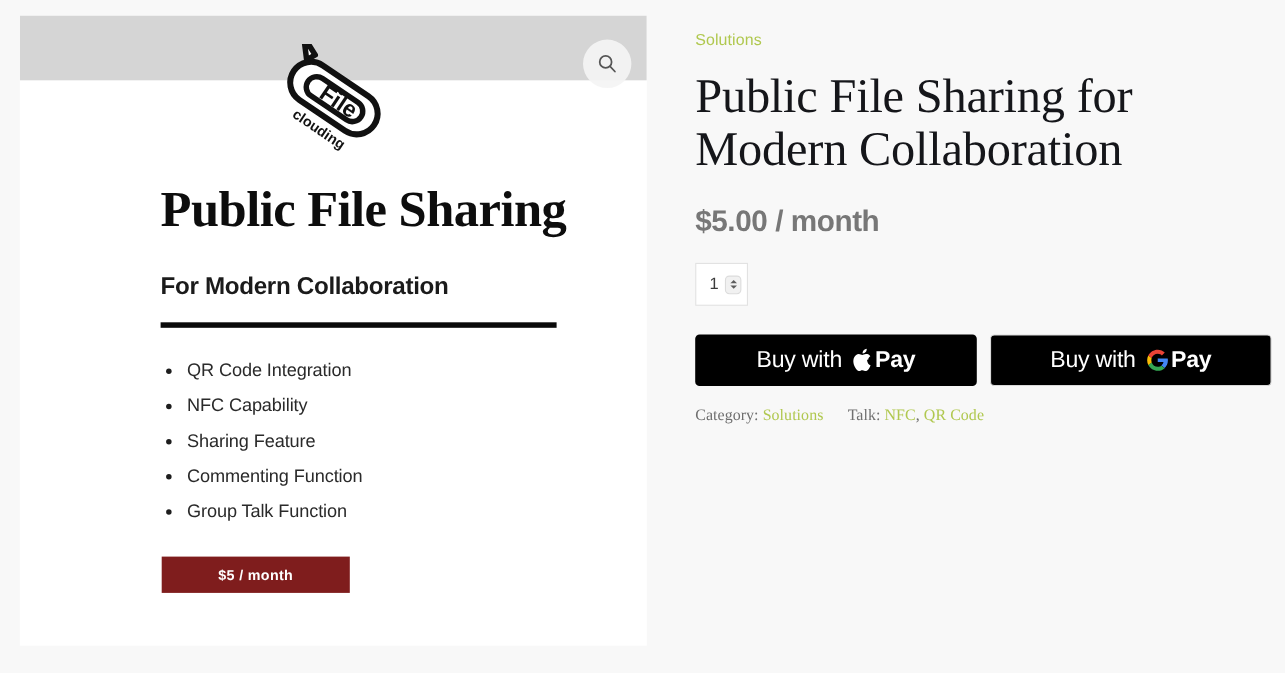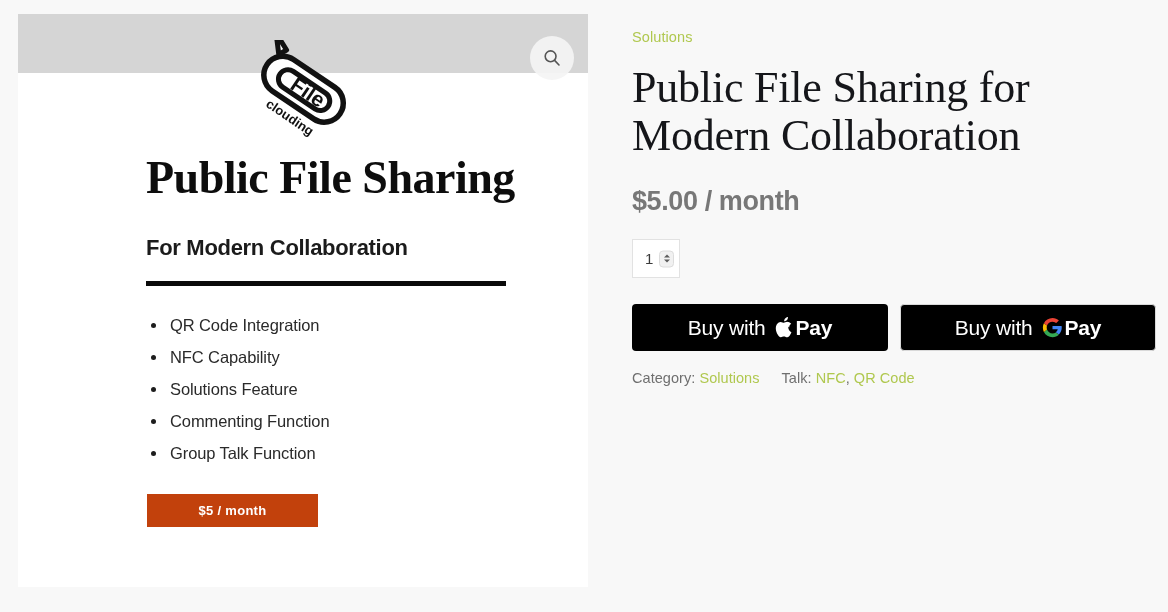--- a/index.html
+++ b/index.html
@@ -36,21 +36,21 @@
   .logo-wrap {
     position: absolute; left: 0; top: 26px; width: 570px; height: 110px;
     display: flex; align-items: flex-start; justify-content: center;
     z-index: 5;
   }
   .logo { position: relative; width: 120px; height: 100px; }
   .logo svg { position: absolute; left: 0; top: 0; }
 
   
   .slide {
-    position: absolute; left: 0; top: 140px; width: 570px;
+    position: absolute; left: 0; top: 152px; width: 570px;
   }
   .slide-title {
     font-family: "Liberation Serif", serif;
     font-weight: 700;
     font-size: 46px;
     line-height: 1.05;
     color: #0d0d0d;
     padding-left: 128px;
     letter-spacing: -0.5px;
   }
@@ -87,21 +87,21 @@
   .slide-list li::before {
     content: "";
     position: absolute; left: -19px; top: 10px;
     width: 5px; height: 5px; border-radius: 50%;
     background: #1d1d1d;
   }
   .slide-badge {
     margin-top: 29px;
     margin-left: 129px;
     width: 171px; height: 33px;
-    background: #c2410c;
+    background: #7f1d1d;
     color: #ffffff;
     font-size: 13px;
     font-weight: 700;
     letter-spacing: 0.3px;
     display: flex; align-items: center; justify-content: center;
   }
 
   
   .summary {
     position: absolute; left: 632px; top: 28px;
@@ -198,20 +198,21 @@
   .pay-label { display: inline-block; text-align: center; }
   .pay-mark { display: inline-flex; align-items: center; margin: 0 2px 0 9px; }
   .pay-suffix { margin-left: 0; font-weight: bold; }
 
   .meta {
     margin-top: 19px;
     font-size: 14.5px;
     color: #6f6f6f;
     display: flex; align-items: baseline;
     letter-spacing: 0.05px;
+    font-family: Liberation Serif, serif;
   }
   .meta .link { color: #b0c84f; text-decoration: none; cursor: pointer; }
   .meta .sep { display: inline-block; width: 22px; }
   .meta .comma { color: #6f6f6f; }
 </style>
 </head>
 <body>
 
 <div class="page">
 
@@ -241,21 +242,21 @@
       </div>
     </div>
 
     <div class="slide">
       <div class="slide-title">Public File Sharing</div>
       <div class="slide-sub">For Modern Collaboration</div>
       <div class="slide-rule"></div>
       <ul class="slide-list">
         <li>QR Code Integration</li>
         <li>NFC Capability</li>
-        <li>Solutions Feature</li>
+        <li>Sharing Feature</li>
         <li>Commenting Function</li>
         <li>Group Talk Function</li>
       </ul>
       <div class="slide-badge">$5 / month</div>
     </div>
   </div>
 
   <div class="summary">
 
     <a class="breadcrumb">Solutions</a>

